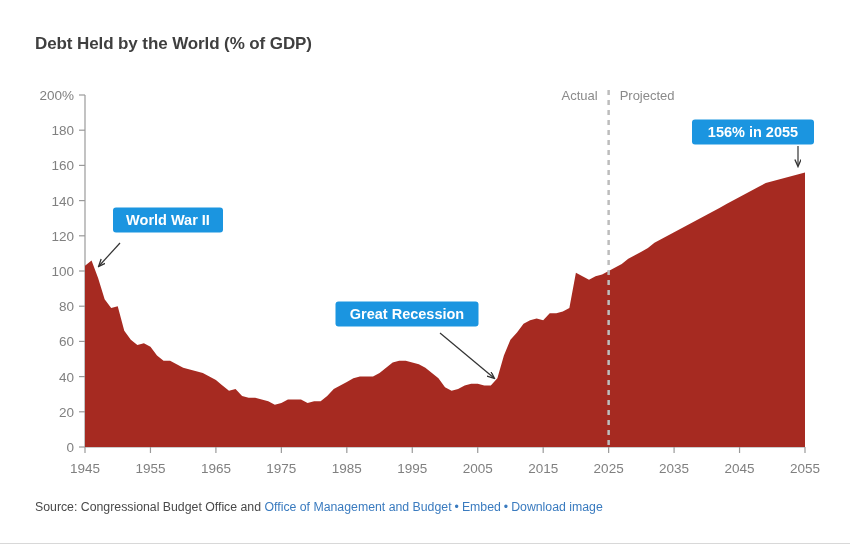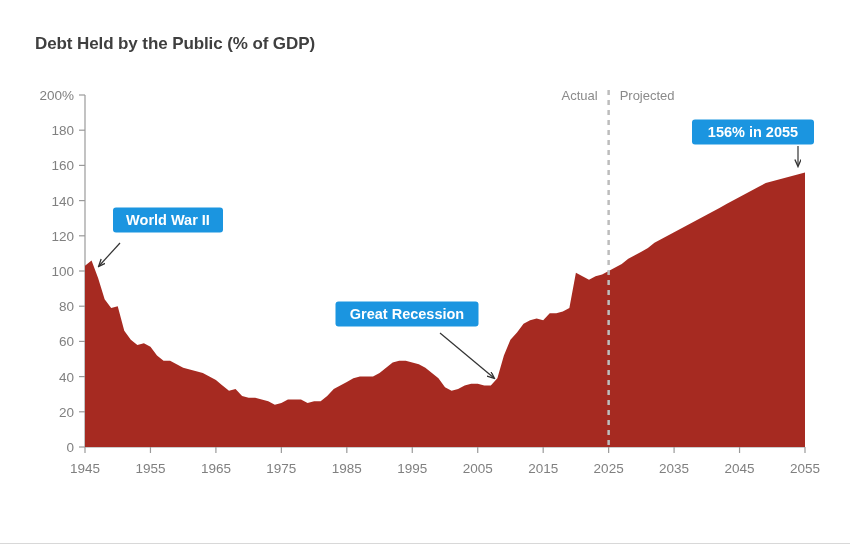--- a/index.html
+++ b/index.html
@@ -75,21 +75,21 @@
     text-decoration: none;
     cursor: pointer;
   }
   #footer .sep { color: #3a7bbf; padding: 0 3px; }
 </style>
 </head>
 <body>
 
 <div id="figure">
 
-  <div id="chart-title">Debt Held by the Public (% of GDP)</div>
+  <div id="chart-title">Debt Held by the World (% of GDP)</div>
 
   <svg id="plot-svg" width="850" height="490">
     <g id="y-ticks">
         <line x1="85" y1="95" x2="85" y2="447" stroke="#9a9a9a" stroke-width="1.2"></line>
         <line x1="79" y1="447" x2="85" y2="447" stroke="#9a9a9a" stroke-width="1.2"></line>
         <text x="74" y="452" class="axis-tick-label y-tick-label">0</text>
         <line x1="79" y1="411.8" x2="85" y2="411.8" stroke="#9a9a9a" stroke-width="1.2"></line>
         <text x="74" y="416.8" class="axis-tick-label y-tick-label">20</text>
         <line x1="79" y1="376.6" x2="85" y2="376.6" stroke="#9a9a9a" stroke-width="1.2"></line>
         <text x="74" y="381.6" class="axis-tick-label y-tick-label">40</text>
@@ -161,15 +161,16 @@
         </g>
         <g>
           <line x1="798" y1="146" x2="798" y2="166" stroke="#333" stroke-width="1.2" marker-end="url(#arrowhead)"></line>
           <rect x="692" y="119.5" width="122" height="25" rx="3" ry="3" fill="#1b95e0" class="badge-rect"></rect>
           <text x="753" y="133" class="badge-text">156% in 2055</text>
         </g>
       </g>
   </svg>
 
   <div id="footer">
+    <div class="line"><span>Source: Congressional Budget Office and </span><a class="link">Office of Management and Budget</a><span class="sep">•</span><a class="link">Embed</a><span class="sep">•</span><a class="link">Download image</a></div>
   </div>
 
 </div>
 
 </body></html>

